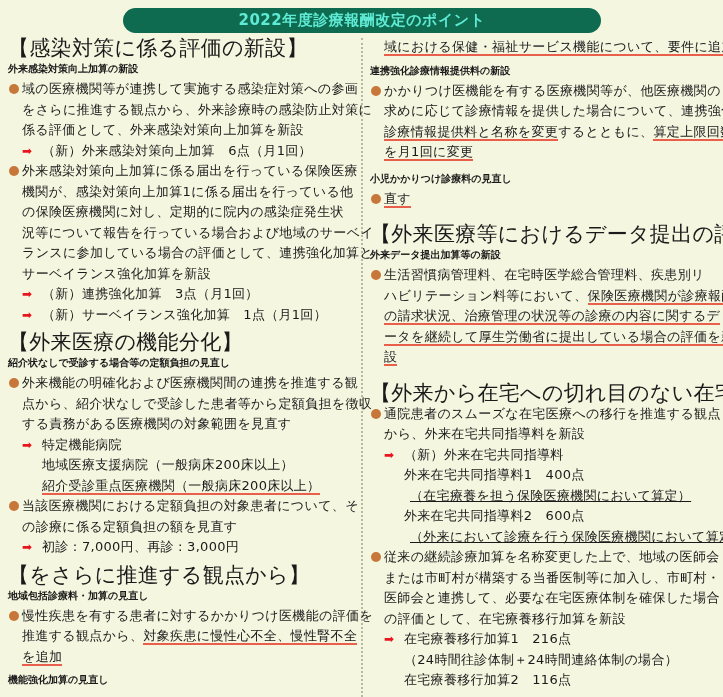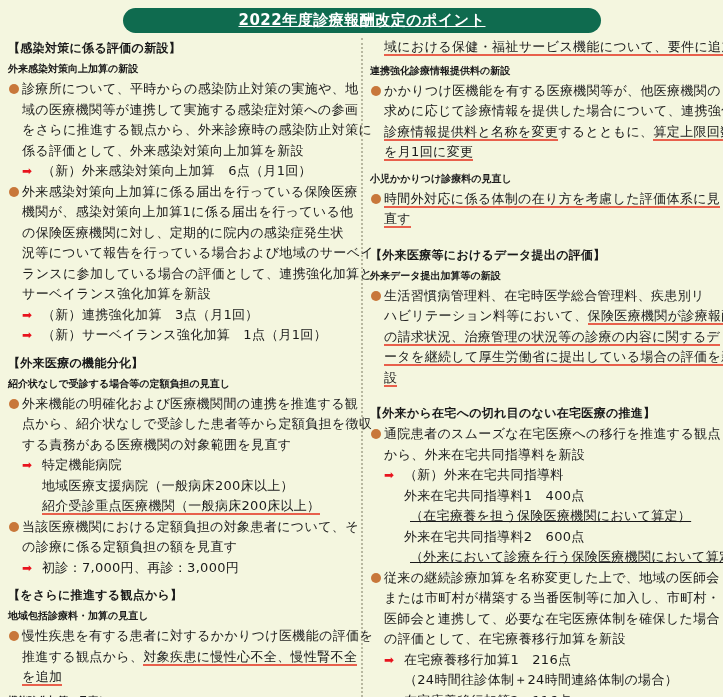--- a/index.html
+++ b/index.html
@@ -6,32 +6,32 @@
   body {
     width:723px; height:697px; overflow:hidden;
     background:#f4f6df;
     font-family:"DejaVu Sans","Liberation Sans",sans-serif;
     color:#1a1a1a;
     position:relative;
   }
   .pill {
     position:absolute; left:123px; top:8px; width:478px; height:25px;
     background:#0f6b4f; border-radius:13px;
-    color:#ffffff; font-weight:bold; font-size:15px; letter-spacing:0.5px;
-    text-align:center; line-height:25px;text-decoration:underline;
+    color:#5eead4; font-weight:bold; font-size:15px; letter-spacing:0.5px;
+    text-align:center; line-height:25px;
   }
   .divider {
     position:absolute; left:361px; top:38px; width:0; height:659px;
     border-left:2px dotted #b8b8a0;
   }
   .col { position:absolute; top:37px; }
   .col.left { left:8px; width:348px; }
   .col.right { left:370px; width:346px; }
   .sec {
-    font-weight:bold; font-size:12px; line-height:22px; margin-top:0;
+    font-weight:normal; font-size:21px; line-height:22px; margin-top:0;
     letter-spacing:0.3px; white-space:nowrap;
   }
   .sub {
     font-weight:bold; font-size:10px; line-height:20px; white-space:nowrap;
   }
   .bullet {
     position:relative; padding-left:14px; font-size:13px; line-height:20.5px;
     letter-spacing:0.35px;
   }
   .bullet .dot {
@@ -54,21 +54,20 @@
 <body>
 
 <div class="pill">2022年度診療報酬改定のポイント</div>
 <div class="divider"></div>
 
 <div class="col left">
   <div class="sec">【感染対策に係る評価の新設】</div>
   <div class="sub">外来感染対策向上加算の新設</div>
   <div class="bullet">
     <span class="dot"></span>
-    <span class="line">診療所について、平時からの感染防止対策の実施や、地</span>
     <span class="line">域の医療機関等が連携して実施する感染症対策への参画</span>
     <span class="line">をさらに推進する観点から、外来診療時の感染防止対策に</span>
     <span class="line">係る評価として、外来感染対策向上加算を新設</span>
   </div>
   <div class="arrowline"><span class="arrow">➡</span><span>（新）外来感染対策向上加算　6点（月1回）</span></div>
   <div class="bullet">
     <span class="dot"></span>
     <span class="line">外来感染対策向上加算に係る届出を行っている保険医療</span>
     <span class="line">機関が、感染対策向上加算1に係る届出を行っている他</span>
     <span class="line">の保険医療機関に対し、定期的に院内の感染症発生状</span>
@@ -121,21 +120,20 @@
     <span class="dot"></span>
     <span class="line">かかりつけ医機能を有する医療機関等が、他医療機関の</span>
     <span class="line">求めに応じて診療情報を提供した場合について、連携強化</span>
     <span class="line"><u class="red">診療情報提供料と名称を変更</u><span>するとともに、</span><u class="red">算定上限回数</u></span>
     <span class="line"><u class="red">を月1回に変更</u></span>
   </div>
   <div class="gap6"></div>
   <div class="sub">小児かかりつけ診療料の見直し</div>
   <div class="bullet">
     <span class="dot"></span>
-    <span class="line"><u class="red">時間外対応に係る体制の在り方を考慮した評価体系に見</u></span>
     <span class="line"><u class="red">直す</u></span>
   </div>
   <div class="gap14"></div>
   <div class="sec">【外来医療等におけるデータ提出の評価】</div>
   <div class="sub">外来データ提出加算等の新設</div>
   <div class="bullet">
     <span class="dot"></span>
     <span class="line">生活習慣病管理料、在宅時医学総合管理料、疾患別リ</span>
     <span class="line"><span>ハビリテーション料等において、</span><u class="red">保険医療機関が診療報酬</u></span>
     <span class="line"><u class="red">の請求状況、治療管理の状況等の診療の内容に関するデ</u></span>

